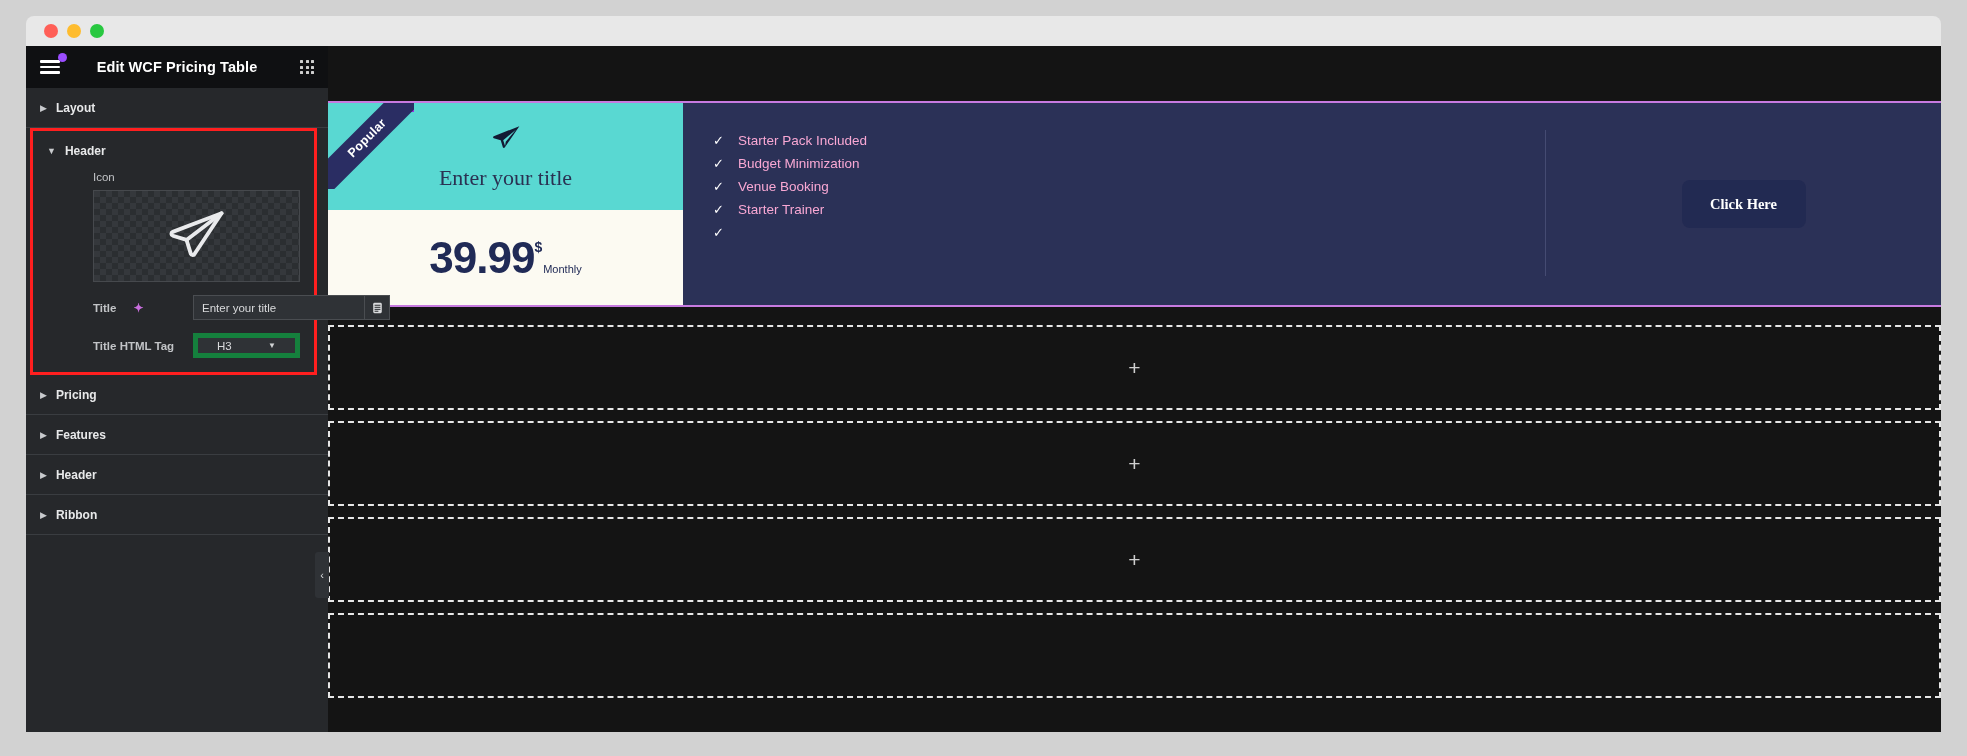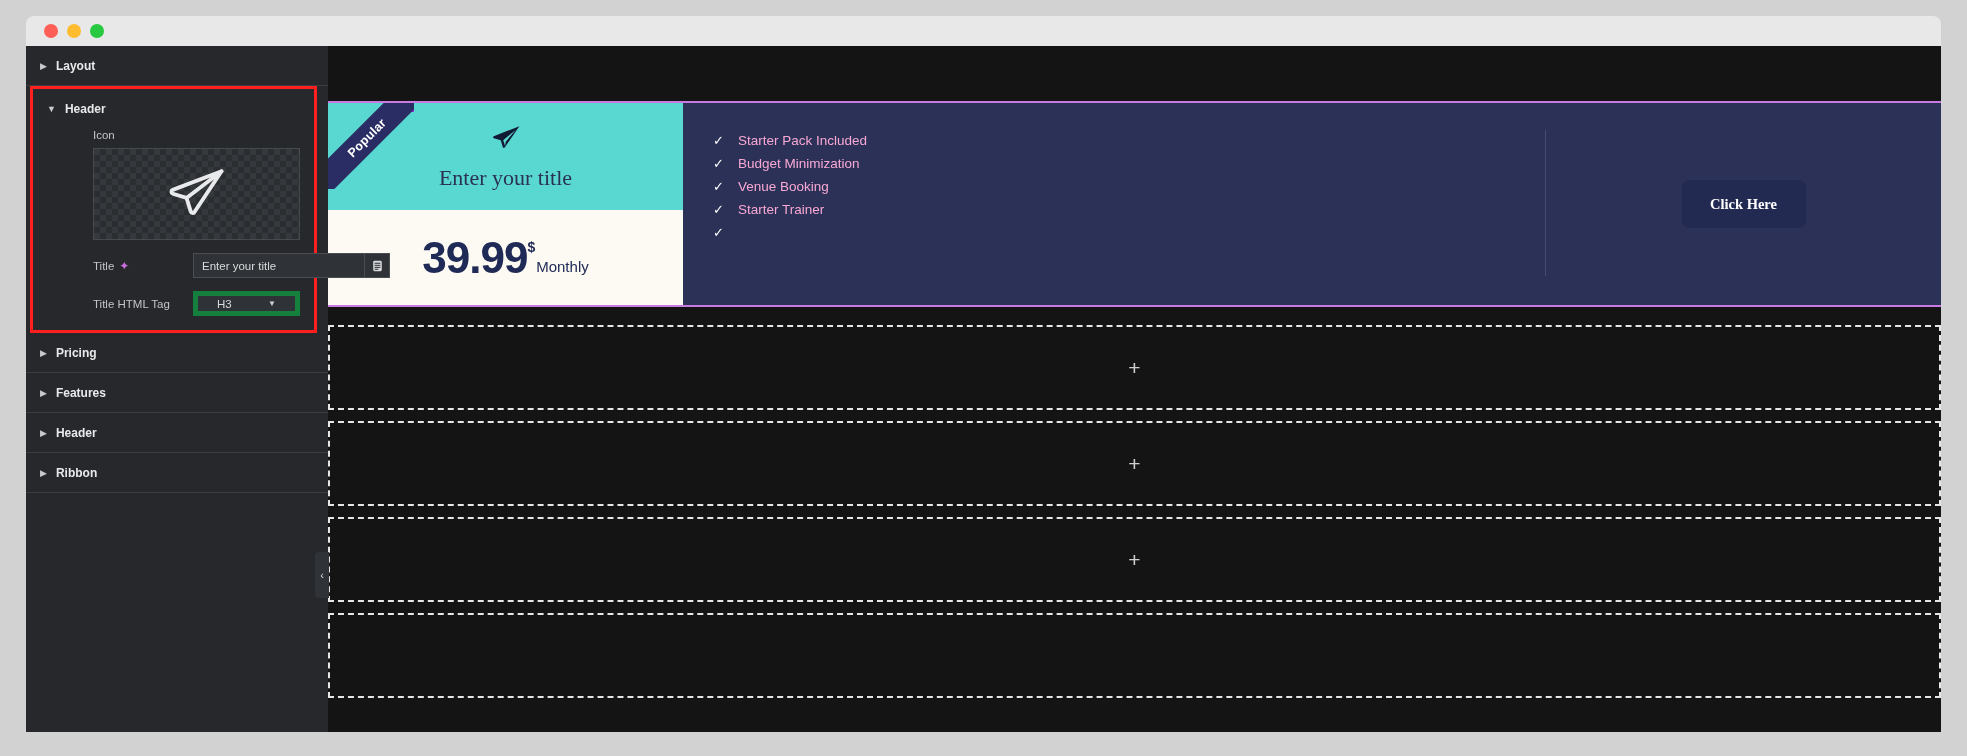--- a/index.html
+++ b/index.html
@@ -84,21 +84,21 @@
       linear-gradient(45deg,#2b2e31 25%,transparent 25%,transparent 75%,#2b2e31 75%),
       linear-gradient(45deg,#2b2e31 25%,transparent 25%,transparent 75%,#2b2e31 75%);
     background-size:12px 12px;
     background-position:0 0, 6px 6px;
     display:flex; align-items:center; justify-content:center;
   }
   #icon-preview svg { display:block; }
 
   .field-row { display:flex; align-items:center; margin-top:13px; }
   .field-row .fr-label { font-size:11.5px; color:#c2c4c7; flex:0 0 100px;
-    display:flex; align-items:center; gap:5px; }
+    display:flex; align-items:center; gap:17px;font-weight:bold; }
   .ai-spark { color:#c86edd; font-size:12px; line-height:1; }
 
   .input-combo { flex:1; display:flex; height:25px; }
   .text-input {
     flex:1; background:#2f3236; border:1px solid #4a4d51; border-right:none;
     color:#d9dadc; font-size:11.5px; padding:0 8px;
     font-family:"Liberation Sans", sans-serif; outline:none; min-width:0;
   }
   .input-addon {
     width:26px; background:#2f3236; border:1px solid #4a4d51;
@@ -157,21 +157,21 @@
     font-family:"Liberation Serif", serif; font-size:22px; color:#2a3152;
   }
   #plan-price-box {
     flex:1; background:#fcfaf2; display:flex; align-items:center; justify-content:center;
   }
   #price-inner { display:flex; align-items:flex-start; }
   #price-value {
     font-size:44px; font-weight:bold; color:#202a56; letter-spacing:-1px; line-height:.95;
   }
   #price-currency { font-size:14px; font-weight:bold; color:#202a56; margin-top:2px; }
-  #price-period { font-size:15px; color:#202a56; align-self:flex-end; margin-left:1px;
+  #price-period { font-size:11px; color:#202a56; align-self:flex-end; margin-left:1px;
     margin-bottom:3px; }
 
   #features-col { flex:1; padding:26px 0 0 30px; position:relative; }
   .feature-li { display:flex; align-items:center; gap:12px; height:23px; margin-bottom:0px; }
   .feature-li .fcheck { color:#ffffff; font-size:13px; width:13px; }
   .feature-li .ftext { font-size:13.5px; color:#f9a8d4; }
   #col-divider {
     position:absolute; right:0; top:27px; width:1px; height:146px;
     background:#454b72;
   }
@@ -198,20 +198,40 @@
   <div id="titlebar">
     <span class="light red"></span>
     <span class="light yellow"></span>
     <span class="light green"></span>
   </div>
 
   <div id="window-body">
 
     <div id="editor-panel">
 
+      <div id="panel-topbar">
+        <div id="menu-toggle">
+          <span class="bar"></span>
+          <span class="bar"></span>
+          <span class="bar"></span>
+          <span id="menu-dot"></span>
+        </div>
+        <div id="panel-title">Edit WCF Pricing Table</div>
+        <div id="apps-grid-btn">
+          <i></i>
+            <i></i>
+            <i></i>
+          <i></i>
+            <i></i>
+            <i></i>
+          <i></i>
+            <i></i>
+            <i></i>
+        </div>
+      </div>
 
 
       <div class="section-row">
         <span class="caret">▶</span>
         <span class="sec-label">Layout</span>
       </div>
 
       <div id="header-section">
         <div class="section-row">
           <span class="caret">▼</span>

